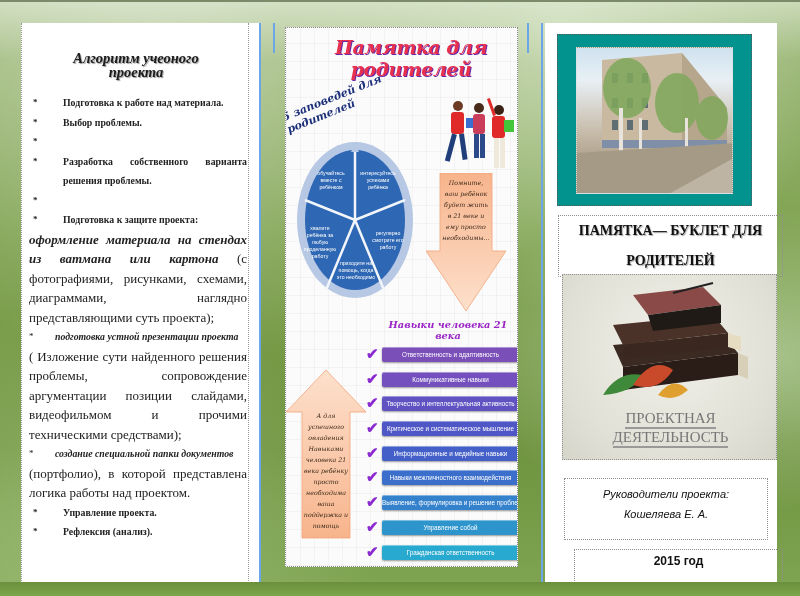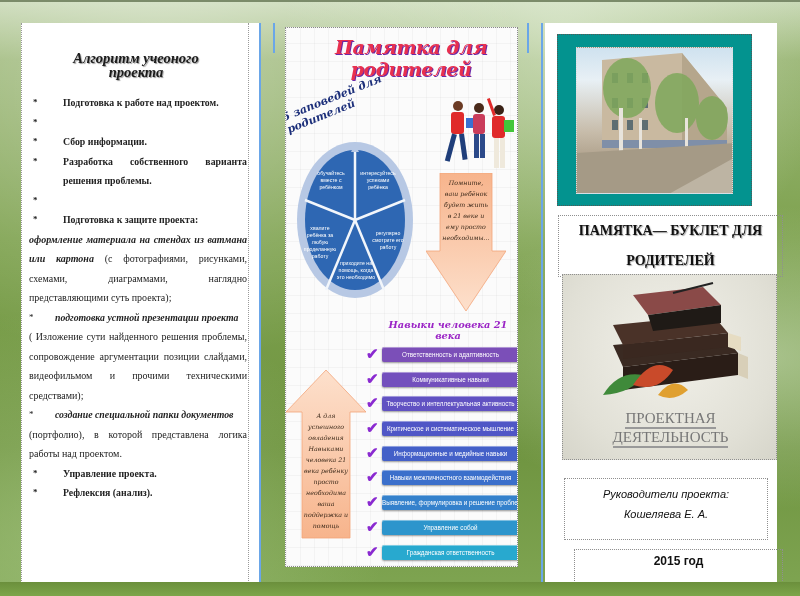--- a/index.html
+++ b/index.html
@@ -29,21 +29,21 @@
     position: absolute; left: 30px; top: 28px; width: 170px;
     text-align: center; font-style: italic; font-weight: bold;
     font-size: 14.5px; line-height: 14px; color: #1b1b1b;
     text-shadow: 1px 1px 1px #9a9a9a;
   }
   .p1-body { position: absolute; left: 8px; top: 70px; width: 218px; font-size: 9.8px; color: #222; }
   .li { display: flex; align-items: flex-start; line-height: 19.5px; font-weight: bold; }
   .li .star { width: 34px; padding-left: 4px; font-size: 9px; }
   .li .star.left { width: 26px; padding-left: 0; }
   .li .txt { flex: 1; text-align: justify; }
-  .para { line-height: 19.5px; text-align: justify; font-size: 10px; }
+  .para { line-height: 19.5px; text-align: justify; font-size: 13px; }
   .para .it { font-style: italic; font-weight: bold; }
 
   .guide-blue { position: absolute; top: 23px; width: 2px; height: 560px; background: #6aa6e8; }
 
   
   .panel2 {
     position: absolute; left: 285px; top: 27px; width: 233px; height: 540px;
     border: 1px dotted #8a8a8a;
     background:
       repeating-linear-gradient(90deg, rgba(120,120,120,0.06) 0 1px, transparent 1px 14px),
@@ -153,28 +153,28 @@
 
 <div class="topbar"></div>
 
 <div class="panel1">
   <div class="frame"></div>
   <div class="p1-title">Алгоритм учеоного проекта</div>
 
   <div class="p1-body">
     <div class="li">
         <span class="star">*</span>
-        <span class="txt">Подготовка к работе над проектом.</span>
-      </div>
-    <div class="li">
-        <span class="star">*</span>
-      </div>
-    <div class="li">
-        <span class="star">*</span>
-        <span class="txt">Сбор информации.</span>
+        <span class="txt">Подготовка к работе над материала.</span>
+      </div>
+    <div class="li">
+        <span class="star">*</span>
+        <span class="txt">Выбор проблемы.</span>
+      </div>
+    <div class="li">
+        <span class="star">*</span>
       </div>
     <div class="li">
         <span class="star">*</span>
         <span class="txt">Разработка собственного варианта решения проблемы.</span>
       </div>
     <div class="li">
         <span class="star">*</span>
       </div>
     <div class="li">
         <span class="star">*</span>

